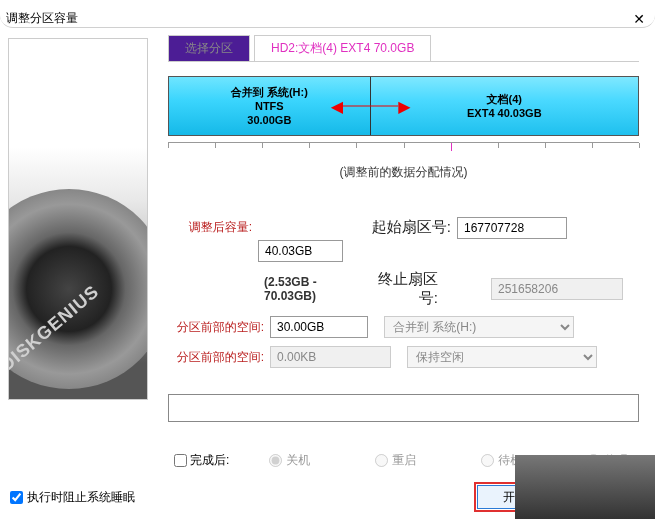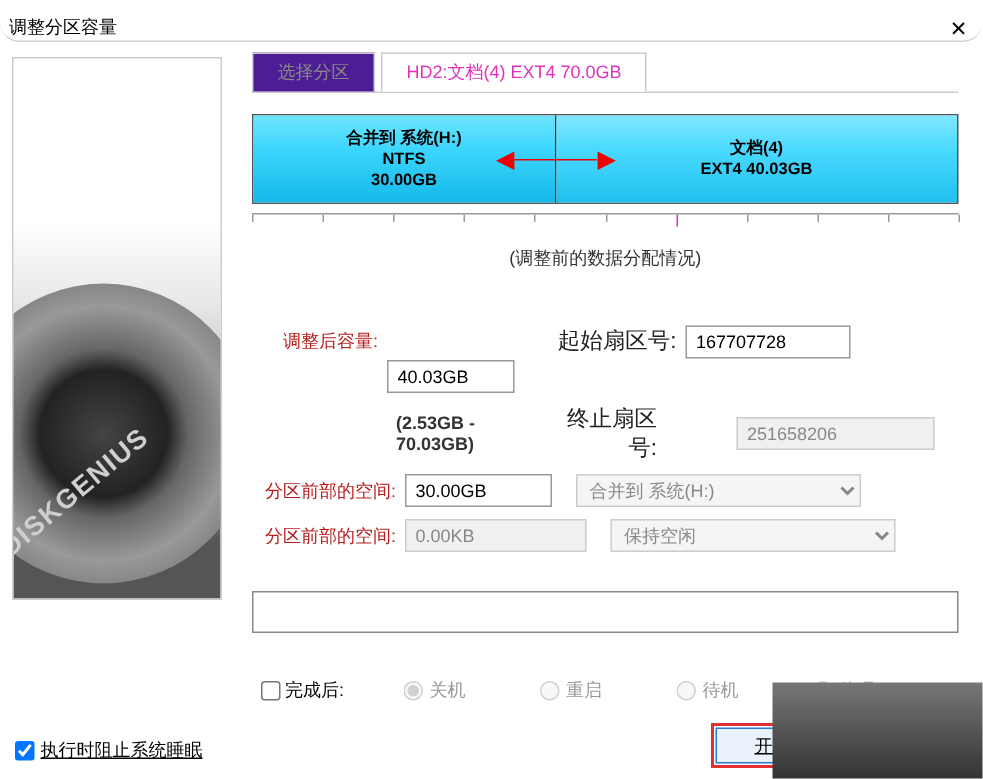--- a/index.html
+++ b/index.html
@@ -30,23 +30,23 @@
 .row .spacer { width: 28px; }
 .row .lbl2 { width: 80px; text-align:right; margin-right:6px; color:#222; font-size:15px; }
 input[type="text"] { height:22px; padding:0 6px; font-size:12px; border:1px solid #999; background:#fff; }
 input.gray { background:#f0f0f0; color:#888; border:1px solid #ccc; }
 select { height:22px; font-size:12px; border:1px solid #999; background:#fff; padding:0 4px; }
 select.gray { color:#888; background:#f5f5f5; border:1px solid #ccc; }
 .hint { color:#333; font-size:12px; margin-left: 94px; margin-bottom:10px; margin-top:-4px; }
 .progress-box { margin: 18px 4px 0 4px; height:28px; border:1px solid #888; background:#fff; }
 .after-row { display:flex; align-items:center; margin-top:30px; padding-left:10px; gap: 40px; }
 .after-row .cb { display:flex; align-items:center; gap:3px; }
-.radio-group { display:flex; gap:50px; color:#999; }
+.radio-group { display:flex; gap:65px; color:#999; }
 .radio-group label { display:flex; align-items:center; gap:4px; }
-.bottom { position:absolute; bottom:10px; left:10px; right:12px; display:flex; align-items:flex-end;text-decoration:underline; }
+.bottom { position:absolute; bottom:10px; left:10px; right:12px; display:flex; align-items:center; }
 .bottom .chk { display:flex; align-items:center; gap:4px; font-size:12px; }
 .bottom .btns { margin-left:auto; display:flex; gap:14px; }
 .btn { width:76px; height:24px; border:1px solid #999; background:#f3f3f3; font-size:12px; cursor:default; display:flex; align-items:center; justify-content:center; }
 .btn.primary { outline:2px solid #e03030; outline-offset:1px; border:1px solid #2a7ad6; background:#eaf3fd; }
 .thumb { position:absolute; right:0; bottom:0; width:140px; height:64px; background:linear-gradient(180deg,#777 0%,#555 50%,#333 100%); }
 .ruler .tick { position:absolute; top:0; width:1px; height:5px; background:#999; }
 .ruler .tick.long { height:8px; background:#e030c0; }
 </style>
 </head>
 <body>

